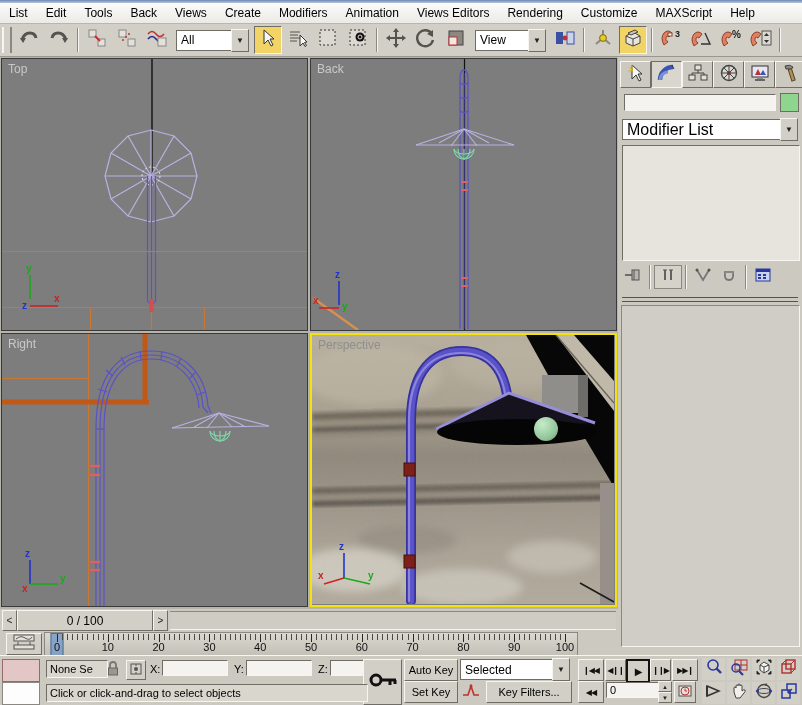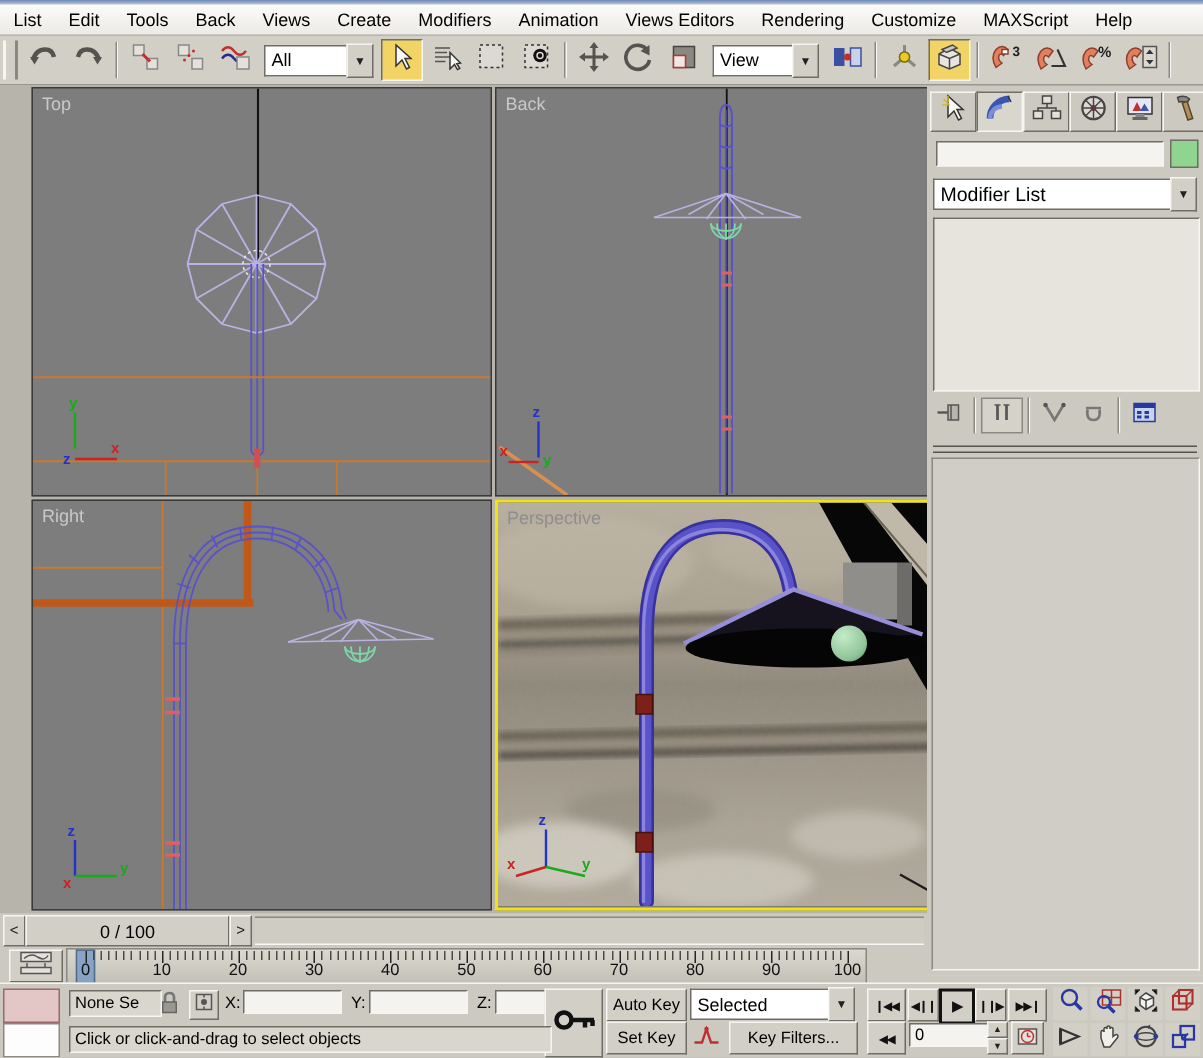--- a/index.html
+++ b/index.html
@@ -29,21 +29,21 @@
         border-right:1px solid #f6f5f1;border-bottom:1px solid #f6f5f1;}
   .tb-sep{width:1px;height:24px;background:#8a8881;border-right:1px solid #f6f5f1;margin:0 3px;}
   .dropdown{height:21px;display:flex;align-items:center;font-size:12px;}
   .dd-text{background:#fff;border:1px solid #6f6d66;border-right:none;height:19px;display:flex;
            align-items:center;padding:0 4px;color:#000;}
   .dd-btn{width:16px;height:21px;background:#d2cfc7;border-top:1px solid #f6f5f1;border-left:1px solid #f6f5f1;
           border-right:1px solid #6f6d66;border-bottom:1px solid #6f6d66;display:flex;align-items:center;
           justify-content:center;font-size:8px;color:#222;}
   
   #viewport-area{left:0;top:57px;width:618px;height:552px;background:#b7b4ac;}
-  .vp{position:absolute;background:#7d7d7d;border:1px solid #3a3a3a;margin-left:20px;}
+  .vp{position:absolute;background:#7d7d7d;border:1px solid #3a3a3a;}
   .vp.active{border:2px solid #f2e30c;}
   .vp-label{position:absolute;top:3px;left:6px;font-size:12px;color:#c9c9c9;z-index:3;}
   .vp svg{position:absolute;left:0;top:0;}
   
   #command-panel{left:618px;top:57px;width:184px;height:593px;background:#ccc9c1;}
   .cp-tabs{position:absolute;left:2px;top:4px;display:flex;}
   .cp-tab{width:29px;height:25px;background:#ccc9c1;border-top:1px solid #f6f5f1;border-left:1px solid #f6f5f1;
           border-right:1px solid #6f6d66;border-bottom:1px solid #6f6d66;display:flex;align-items:center;justify-content:center;}
   .cp-tab.active{background:#d9d6ce;border-top:1px solid #6f6d66;border-left:1px solid #6f6d66;
           border-right:1px solid #f6f5f1;border-bottom:1px solid #f6f5f1;}
@@ -560,21 +560,21 @@
             <path d="M4 3 Q9 1 12 4 L10 7 Q8 5 5 6 Z" fill="#8a8881" stroke="#444"></path>
             <rect x="9" y="6" width="3.4" height="12" fill="#b09060" stroke="#5a4520" transform="rotate(-18 10 12)"></rect>
           </svg></span>
       </div>
   </div>
   <div class="whitefield abs" style="left:6px;top:37px;width:150px;height:15px;">
     <span class="field"></span>
   </div>
   <div class="abs" style="left:162px;top:36px;width:17px;height:17px;background:#8fd48f;border:1px solid #6f6d66;"></div>
   <div class="abs dropdown" style="left:4px;top:62px;width:176px;">
-    <span class="dd-text" style="flex:1;font-size:13px;text-align:right;">Modifier List</span>
+    <span class="dd-text" style="flex:1;font-size:16px;text-align:right;">Modifier List</span>
     <span class="dd-btn">▼</span>
   </div>
   <div class="abs" style="left:4px;top:88px;width:176px;height:114px;background:#e7e4dd;border:1px solid #6f6d66;border-right-color:#f6f5f1;border-bottom-color:#f6f5f1;"></div>
   <div class="abs" style="left:2px;top:208px;width:180px;height:24px;display:flex;align-items:center;">
     <div class="stack-btn">
         <span>
       <svg width="18" height="14">
             <line x1="1" y1="7" x2="8" y2="7" stroke="#555" stroke-width="1.6"></line>
             <rect x="8" y="2" width="7" height="10" fill="#b8b5ae" stroke="#555"></rect>
             <line x1="10" y1="2" x2="10" y2="12" stroke="#555"></line>

